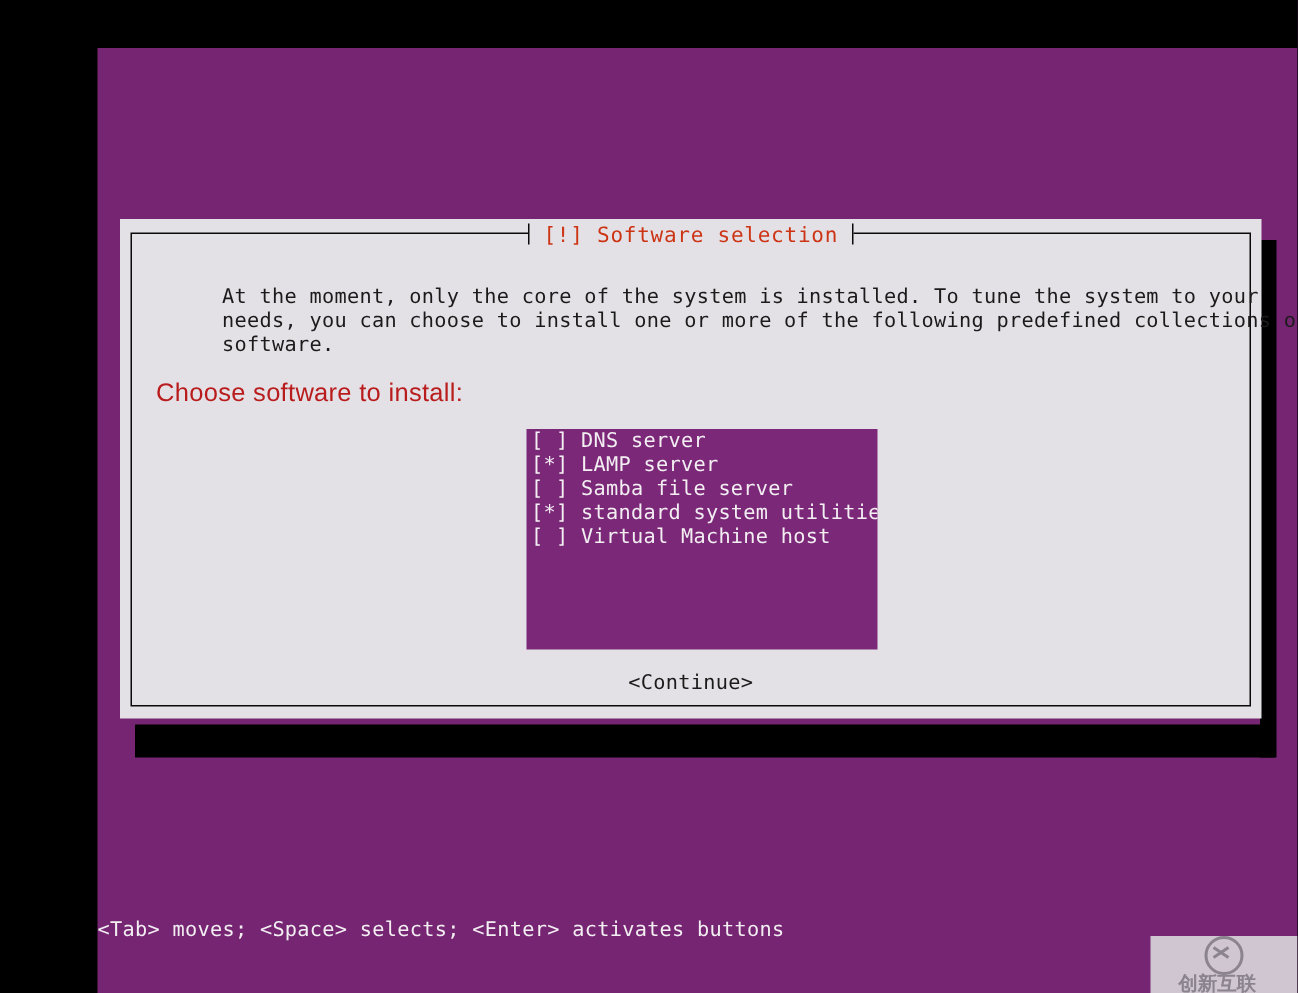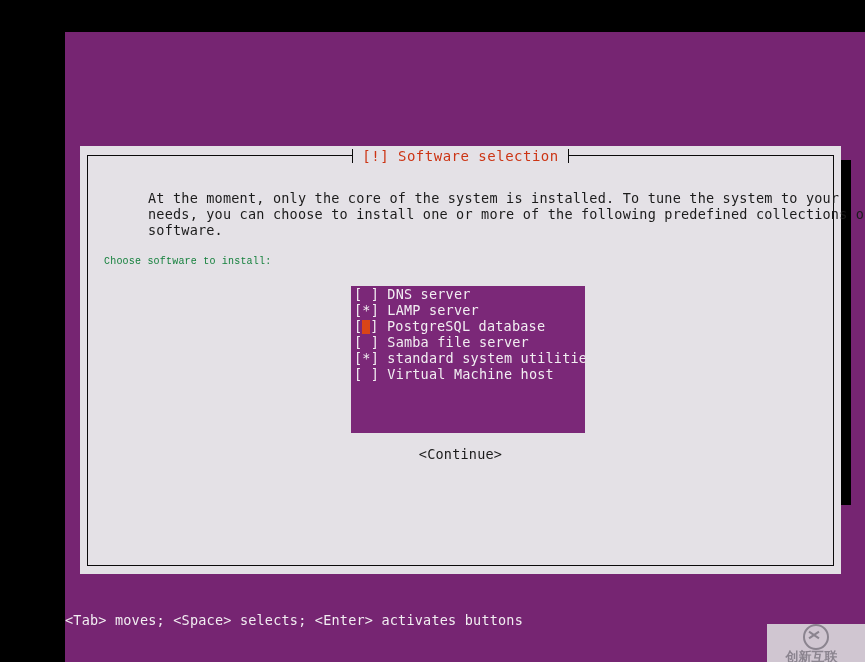--- a/index.html
+++ b/index.html
@@ -49,21 +49,21 @@
     height: 345px;
     background: #000000;
   }
 
   
   #dialog {
     position: absolute;
     left: 80px;
     top: 146px;
     width: 761px;
-    height: 428px;
+    height: 333px;
     background: #e4e1e6;
     box-sizing: border-box;
   }
 
   
   #dialog-frame {
     position: absolute;
     left: 7px;
     top: 9px;
     right: 7px;
@@ -123,26 +123,26 @@
     line-height: 16px;
     letter-spacing: 0.2px;
     white-space: pre;
     font-family: "DejaVu Sans Mono", monospace;
     margin-left: 44px;
   }
   #prompt-text {
     position: absolute;
     left: 16px;
     top: 98px;
-    color: #15803d;
-    font-size: 10px;
+    color: #b91c1c;
+    font-size: 17px;
     line-height: 16px;
     letter-spacing: 0.2px;
     white-space: pre;
-    font-family: Liberation Mono, monospace;
+    font-family: Liberation Sans, sans-serif;
   }
 
   
   #list-box {
     position: absolute;
     left: 263px;
     top: 130px;
     width: 234px;
     height: 147px;
     background: #7b2878;
@@ -271,21 +271,20 @@
 
       <div id="body-text">At the moment, only the core of the system is installed. To tune the system to your
 needs, you can choose to install one or more of the following predefined collections of
 software.</div>
 
       <div id="prompt-text">Choose software to install:</div>
 
       <div id="list-box">
           <span class="list-row"><span class="cb">[ ] </span><span>DNS server</span></span>
           <span class="list-row"><span class="cb">[*] </span><span>LAMP server</span></span>
-          <span class="list-row"><span class="cb">[</span><span class="cursor-block"></span><span class="cb">] </span><span>PostgreSQL database</span></span>
           <span class="list-row"><span class="cb">[ ] </span><span>Samba file server</span></span>
           <span class="list-row"><span class="cb">[*] </span><span>standard system utilities</span></span>
           <span class="list-row"><span class="cb">[ ] </span><span>Virtual Machine host</span></span>
         </div>
 
       <div id="continue-btn">
         <span id="continue-label">&lt;Continue&gt;</span>
       </div>
 
     </div>

